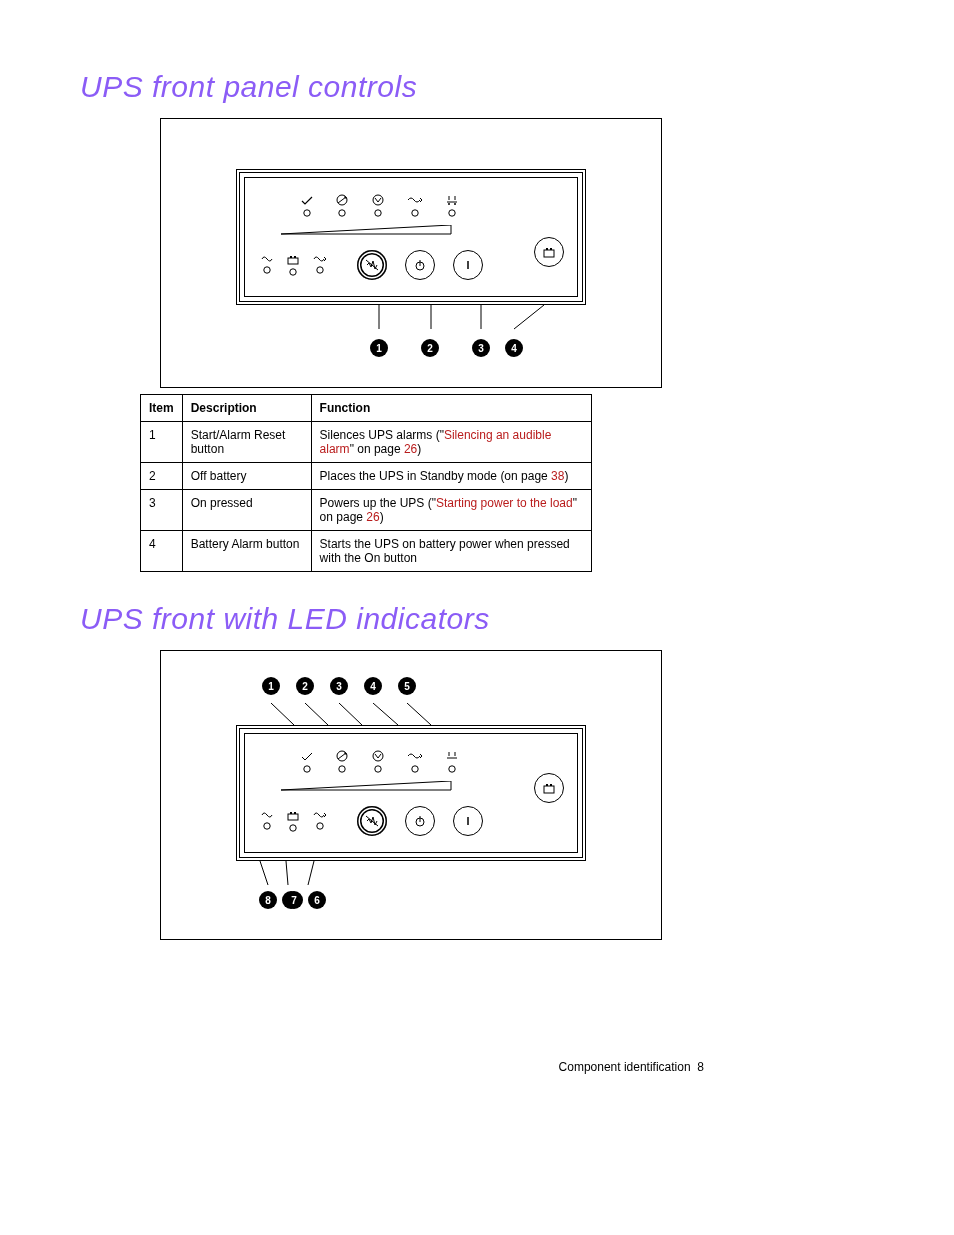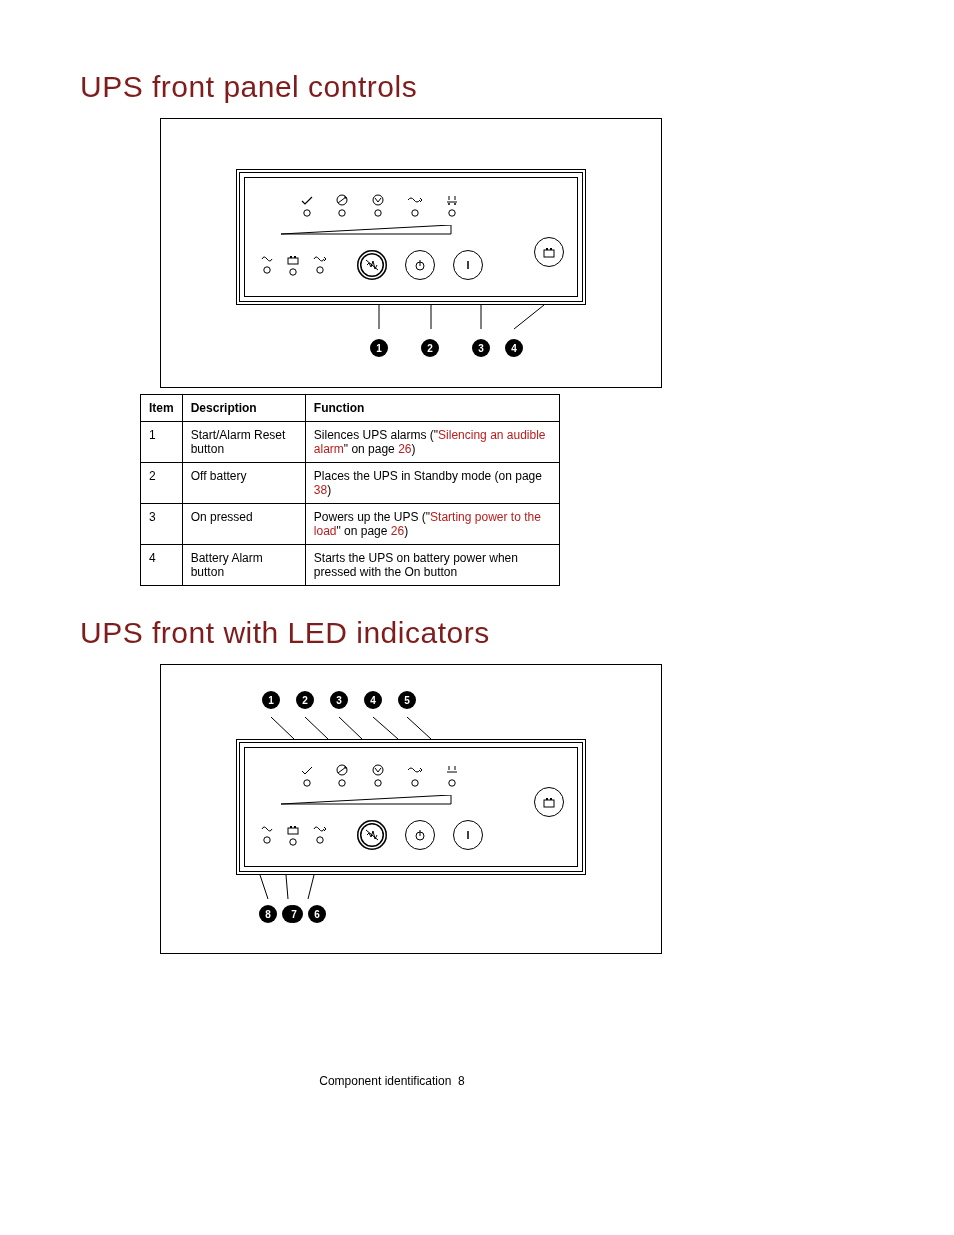--- a/index.html
+++ b/index.html
@@ -9,23 +9,24 @@
     font-size: 13px;
     color: #000;
     background: #fff;
     width: 794px;
     box-sizing: border-box;
   }
   h1 {
     font-family: "Segoe UI Light", "Arial Narrow", Arial, sans-serif;
     font-weight: 300;
     font-size: 30px;
-    color: #7f1d1d;
+    color: #8b5cf6;
     margin: 10px 0 14px 0;
     letter-spacing: 0.5px;
+    font-style: italic;
   }
   h1 + .figure { margin-top: 8px; }
   .figure {
     margin: 0 0 6px 80px;
     border: 1px solid #000;
     width: 502px;
     box-sizing: border-box;
     padding: 50px 40px 30px 40px;
     display: flex;
     flex-direction: column;
@@ -98,37 +99,37 @@
     color:#fff;
     border-radius:50%;
     font-size:10px;
     font-weight:bold;
     display:flex;
     align-items:center;
     justify-content:center;
   }
   table {
     margin-left: 60px;
-    width: 420px;
+    width: 452px;
     border-collapse: collapse;
     font-size: 12px;
     margin-bottom: 30px;
   }
   th, td {
     border: 1px solid #000;
     padding: 6px 8px;
     vertical-align: top;
     text-align: left;
   }
   th { font-weight: bold; }
   a.xref { color: #b91c1c; text-decoration: none; }
   .footer {
     position: relative;
     margin-top: 120px;
-    text-align: center;
+    text-align: right;
     font-size: 12px;
     padding-right: 10px;
   }
   .fig2 .callouts-above { margin-left: 26px; gap: 16px; }
 </style>
 </head>
 <body>
 
 <h1>UPS front panel controls</h1>
 

